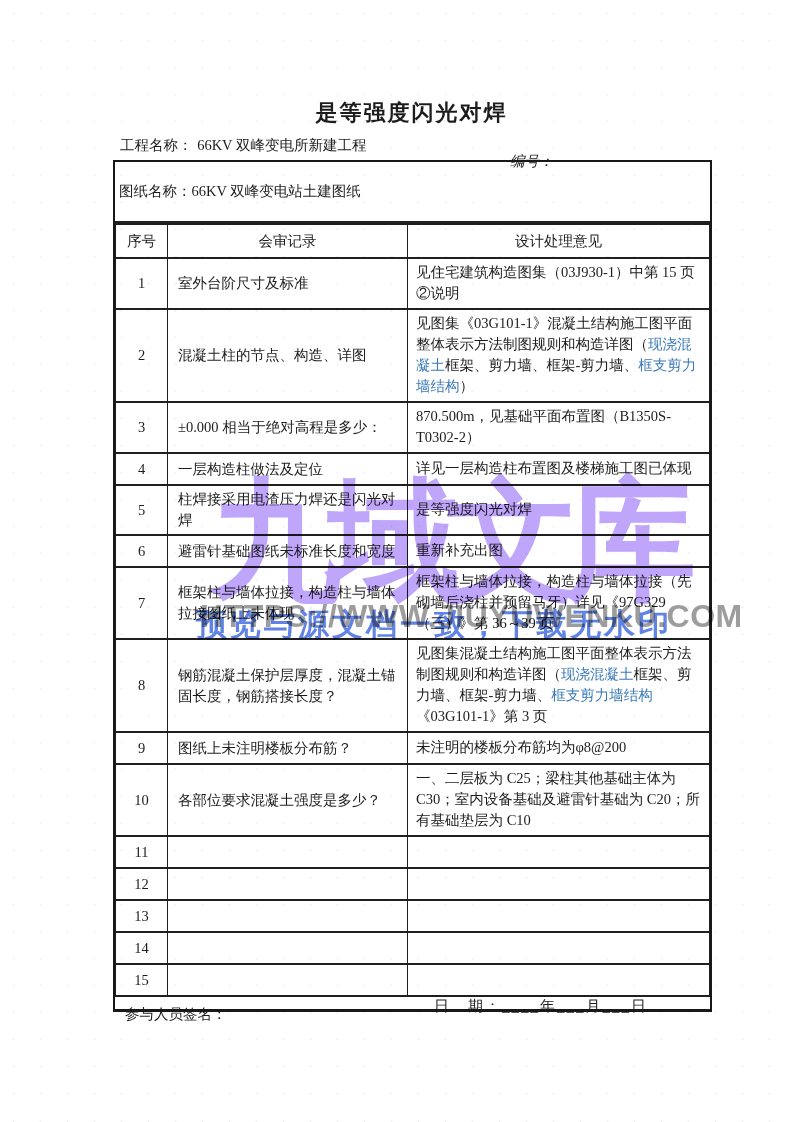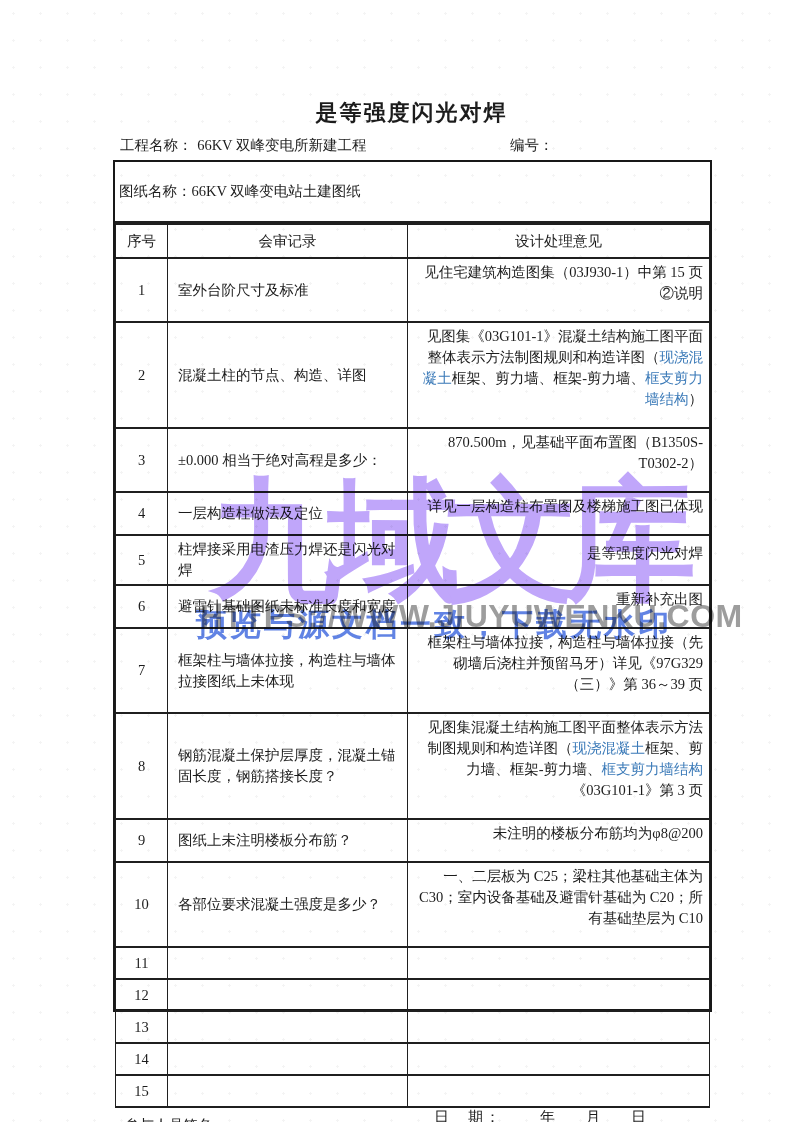--- a/index.html
+++ b/index.html
@@ -11,21 +11,21 @@
   }
   .page-title{
     position:absolute;left:113px;top:98px;width:597px;margin:0;
     text-align:center;font-size:22px;font-weight:bold;letter-spacing:2px;
   }
   .meta-row{
     position:absolute;left:120px;top:136px;width:590px;height:20px;
     font-size:14.5px;
   }
   .meta-label{margin-right:1px;}
-  .meta-number{position:absolute;left:390px;top:0;}
+  .meta-number{position:absolute;left:390px;top:16px;font-style:italic;}
   .outer-box{
     position:absolute;left:113px;top:160px;width:595px;height:847px;
     border:2px solid #181818;border-bottom-width:3px;
     display:flex;flex-direction:column;background:transparent;
   }
   .drawing-row{
     height:59px;border-bottom:2px solid #1f1f1f;
     display:flex;align-items:center;padding-left:4px;font-size:14.5px;flex:0 0 auto;
   }
   table.review{
@@ -33,21 +33,21 @@
     font-size:14.5px;line-height:21px;table-layout:fixed;
   }
   table.review th, table.review td{
     border:1px solid #1f1f1f;border-top-width:2px;border-bottom-width:2px;
     vertical-align:middle;font-weight:normal;
   }
   table.review th{height:30px;text-align:center;padding:1px 2px;}
   col.c1{width:52px;} col.c2{width:240px;} col.c3{width:auto;}
   td.c-no{text-align:center;height:28px;padding:1px 2px;}
   td.c-rec{text-align:left;padding:3px 0 3px 10px;}
-  td.c-op{text-align:right;padding:3px 6px 17px 8px;}
+  td.c-op{text-align:left;padding:3px 6px 4px 8px;}
   table.review td span.blue{color:#3b7ab8;}
   .signature{
     flex:1 1 auto;position:relative;padding:8px 10px;font-size:14.5px;
   }
   .date-line{
     position:absolute;right:62px;bottom:16px;font-size:15px;letter-spacing:2px;
   }
   
   .wm{position:absolute;pointer-events:none;mix-blend-mode:multiply;white-space:nowrap;z-index:5;}
   .wm-big{

